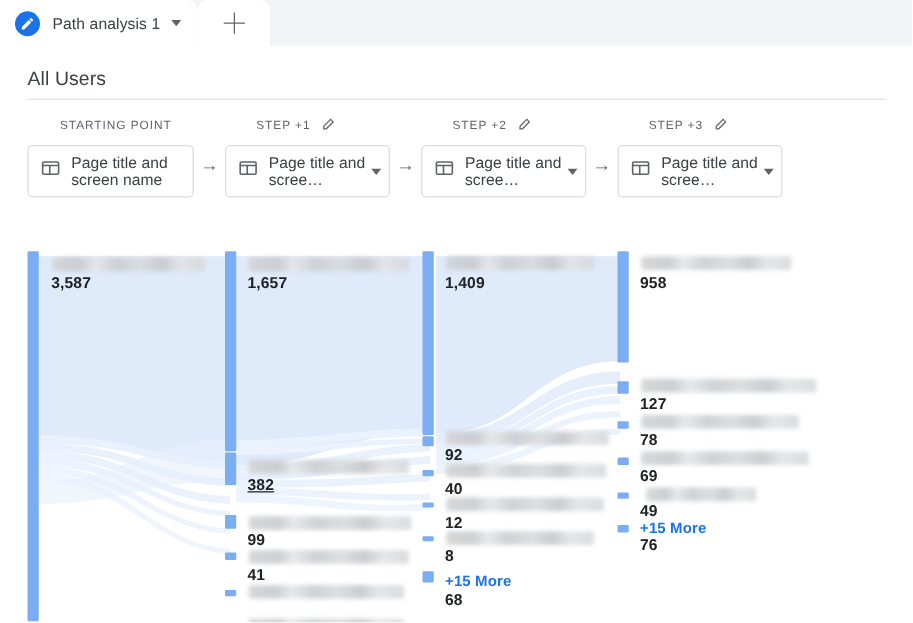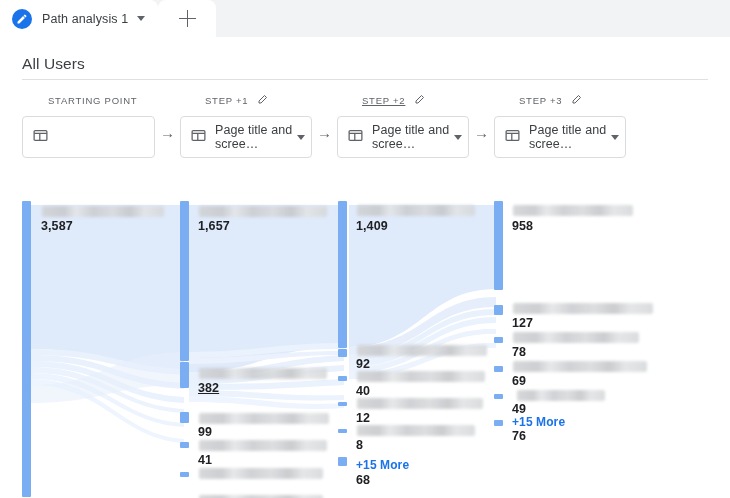--- a/index.html
+++ b/index.html
@@ -129,20 +129,21 @@
       <div class="step" style="left:22px;width:133px;">
         <div class="step-cap" style="padding-left:26px;">STARTING POINT</div>
         <div class="sel">
           <span class="sel-ico">
             <svg width="17" height="17" viewBox="0 0 24 24" fill="none" stroke="#5f6368" stroke-width="1.8">
               <rect x="3" y="5" width="18" height="14" rx="1.5"></rect>
               <line x1="3" y1="9" x2="21" y2="9"></line>
               <line x1="11" y1="9" x2="11" y2="19"></line>
             </svg>
           </span>
+          <span class="sel-txt">Page title and screen name</span>
         </div>
       </div>
 
       <div class="arrow" style="left:160px;">→</div>
 
       <div class="step" style="left:180px;width:132px;">
         <div class="step-cap" style="padding-left:25px;">
           <span>STEP +1</span>
           <span class="pencil">
             <svg width="12" height="12" viewBox="0 0 24 24" fill="none" stroke="#5f6368" stroke-width="2">
@@ -159,21 +160,21 @@
             </svg>
           </span>
           <span class="sel-txt">Page title and scree…</span>
           <span class="sel-caret"></span>
         </div>
       </div>
 
       <div class="arrow" style="left:317px;">→</div>
 
       <div class="step" style="left:337px;width:132px;">
-        <div class="step-cap" style="padding-left:25px;text-decoration:underline;">
+        <div class="step-cap" style="padding-left:25px;">
           <span>STEP +2</span>
           <span class="pencil">
             <svg width="12" height="12" viewBox="0 0 24 24" fill="none" stroke="#5f6368" stroke-width="2">
               <path d="M4 20h4L19 9l-4-4L4 16v4z"></path>
             </svg>
           </span>
         </div>
         <div class="sel">
           <span class="sel-ico">
             <svg width="17" height="17" viewBox="0 0 24 24" fill="none" stroke="#5f6368" stroke-width="1.8">

